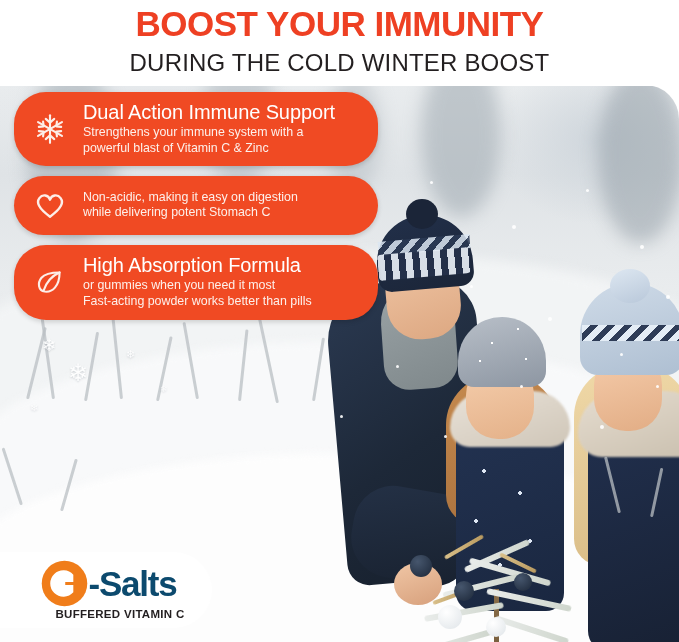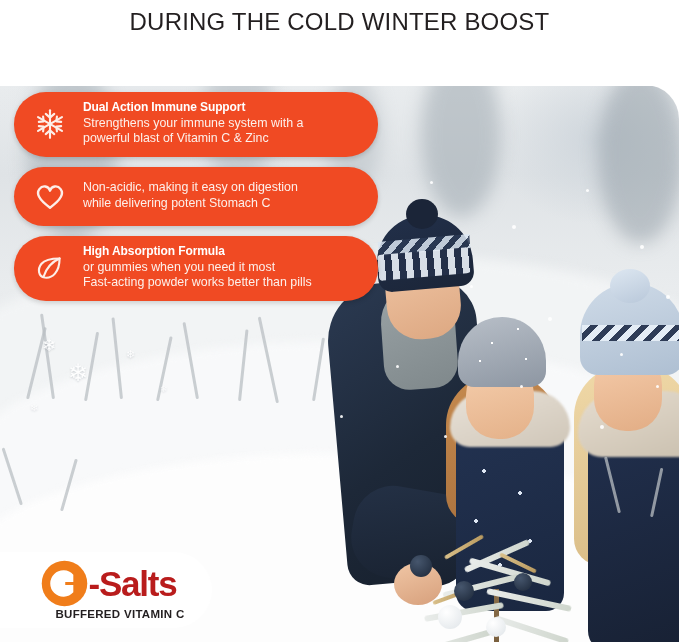--- a/index.html
+++ b/index.html
@@ -153,35 +153,35 @@
   .pills { position:absolute; left:14px; top:92px; z-index:30;
            display:flex; flex-direction:column; gap:10px; }
   .pill { display:flex; align-items:center; gap:13px;
           background:#f04a23; border-radius:32px;
           padding:9px 26px 10px 16px; width:364px;
           box-shadow:0 2px 5px rgba(0,0,0,.16); }
   .pill-icon { flex:0 0 auto; width:40px; height:40px;
                display:flex; align-items:center; justify-content:center; }
   .pill-icon svg { width:34px; height:34px; display:block; }
   .pill-text { color:#fff; }
-  .pill-title { font-size:12px; font-weight:bold; line-height:1.15;
+  .pill-title { font-size:20px; font-weight:normal; line-height:1.15;
                 margin-bottom:1px; letter-spacing:-.1px; }
   .pill-desc { font-size:12.4px; line-height:1.26; color:#fdf0eb; font-weight:400; }
 
   
   .logo-badge { position:absolute; left:0; top:552px; width:212px; height:76px;
                 background:#fff; z-index:35;
                 border-radius:0 40px 40px 0;
                 display:flex; flex-direction:column;
                 align-items:center; justify-content:center;
                 padding-left:6px; }
   .logo-row { display:flex; align-items:center; gap:1px; }
   .logo-c { width:47px; height:47px; position:relative; flex:0 0 auto; }
   .logo-c svg { width:47px; height:47px; display:block; }
-  .logo-word { font-size:35px; font-weight:bold; color:#b91c1c;
+  .logo-word { font-size:35px; font-weight:bold; color:#0c4a6e;
                letter-spacing:-1.2px; line-height:1; margin-left:-1px; }
   .logo-tag { font-size:11.5px; font-weight:bold; color:#231f20;
               letter-spacing:.3px; margin-top:1px; margin-left:22px; }
 </style>
 </head>
 <body>
 
 <div class="page">
 
   <div class="photo">
@@ -270,20 +270,21 @@
     <div class="snowdot" style="left:396px;top:280px;width:3px;height:3px;"></div>
     <div class="snowdot" style="left:666px;top:210px;width:4px;height:4px;"></div>
     <div class="snowdot" style="left:340px;top:330px;width:3px;height:3px;"></div>
     <div class="snowdot" style="left:600px;top:340px;width:4px;height:4px;"></div>
     <div class="snowdot" style="left:656px;top:300px;width:3px;height:3px;"></div>
     <div class="snowdot" style="left:520px;top:300px;width:3px;height:3px;"></div>
     <div class="snowdot" style="left:444px;top:350px;width:3px;height:3px;"></div>
   </div>
 
   <div class="header">
+    <div class="headline">BOOST YOUR IMMUNITY</div>
     <div class="subhead">DURING THE COLD WINTER BOOST</div>
   </div>
 
   <div class="pills">
 
     <div class="pill">
       <span class="pill-icon">
         <svg viewBox="0 0 64 64" fill="none" stroke="#fdeee8" stroke-width="4" stroke-linecap="round" stroke-linejoin="round">
           <line x1="32" y1="6" x2="32" y2="58"></line>
           <line x1="9.5" y1="19" x2="54.5" y2="45"></line>

